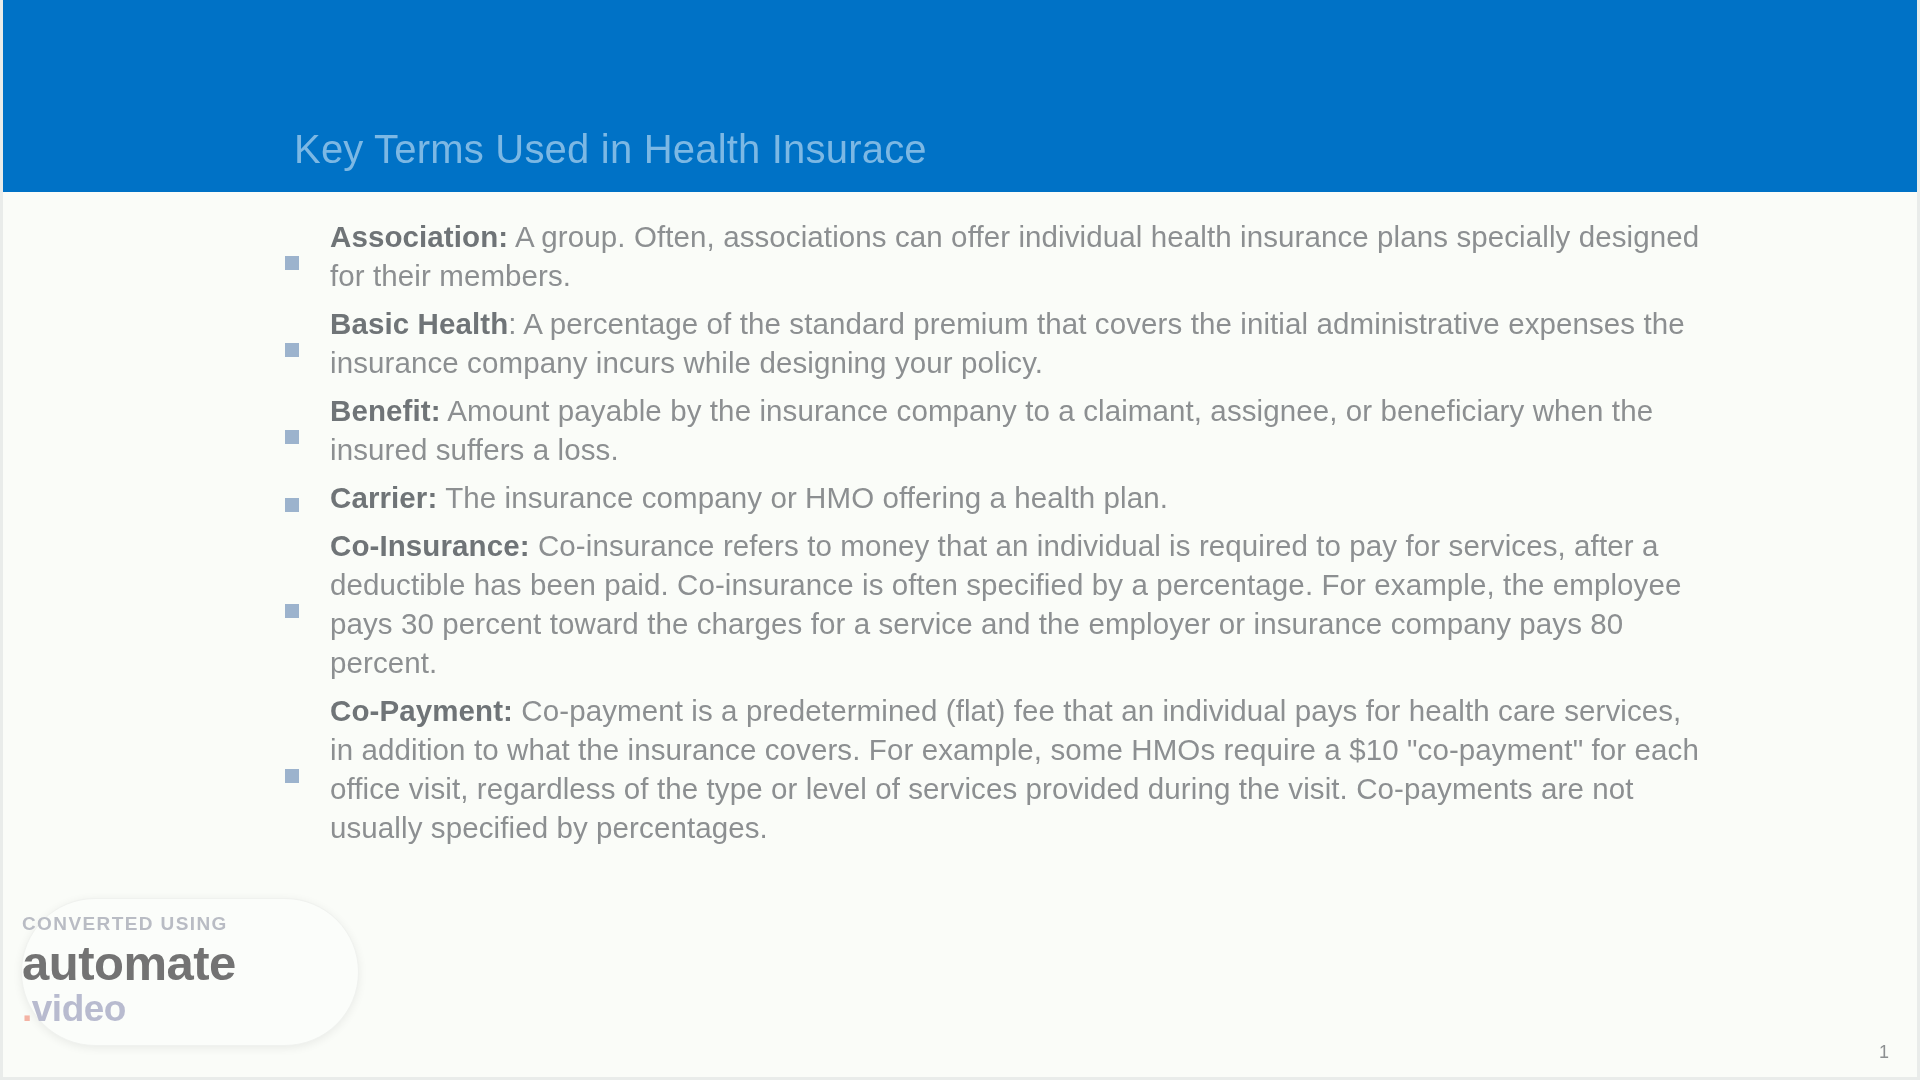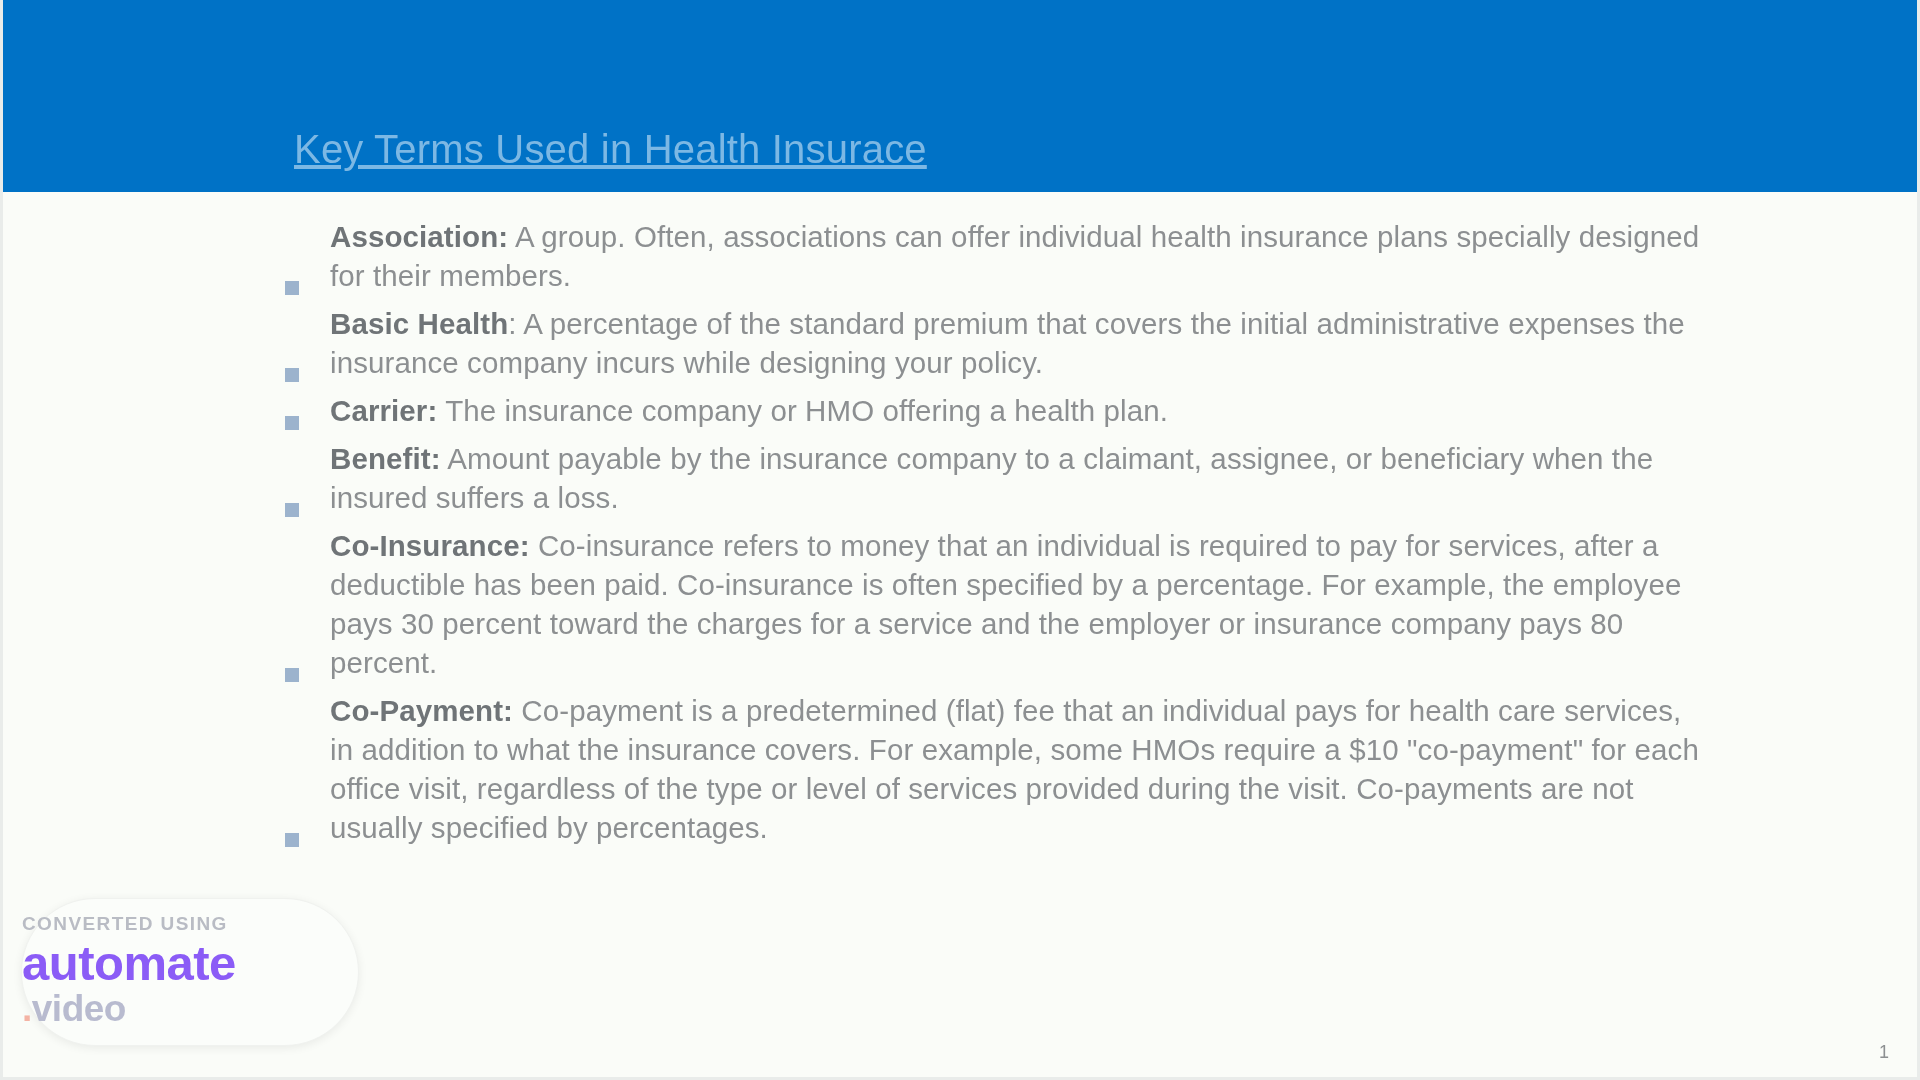--- a/index.html
+++ b/index.html
@@ -38,42 +38,41 @@
   .title-text {
     position: absolute;
     left: 291px;
     top: 125px;
     font-size: 40px;
     line-height: 48px;
     color: #7cb8e4;
     letter-spacing: 0.2px;
     white-space: nowrap;
     font-weight: 400;
-    text-decoration: underline;
   }
 
   
   .body-area {
     position: absolute;
     left: 0;
     top: 192px;
     width: 1920px;
     height: 888px;
   }
 
   .bullet-list {
     position: absolute;
     left: 282px;
     top: 25px;
     width: 1420px;
   }
 
   .bullet-row {
     display: flex;
-    align-items: flex-end;
+    align-items: center;
     margin-bottom: 9px;
   }
 
   .bullet-marker {
     flex: 0 0 auto;
     width: 14px;
     height: 14px;
     background: #9cb3cd;
     margin-right: 31px;
     margin-top: 14px;
@@ -109,21 +108,21 @@
     margin-top: 14px;
     font-size: 19px;
     font-weight: bold;
     letter-spacing: 1.4px;
     color: #b9bcc4;
   }
   .wm-main {
     margin-top: 2px;
     font-size: 49px;
     font-weight: bold;
-    color: #8b5cf6;
+    color: #737373;
     letter-spacing: -0.5px;
     line-height: 52px;
   }
   .wm-sub {
     font-size: 37px;
     font-weight: bold;
     color: #b8bbcf;
     letter-spacing: -0.5px;
     line-height: 52px;
     margin-top: -6px;
@@ -158,26 +157,26 @@
         <span class="bullet-text"><span class="term">Association:</span><span> A group. Often, associations can offer individual health insurance plans specially designed for their members.</span></span>
       </div>
 
       <div class="bullet-row">
         <span class="bullet-marker"></span>
         <span class="bullet-text"><span class="term">Basic Health</span><span>: A percentage of the standard premium that covers the initial administrative expenses the insurance company incurs while designing your policy.</span></span>
       </div>
 
       <div class="bullet-row">
         <span class="bullet-marker"></span>
-        <span class="bullet-text"><span class="term">Carrier:</span><span> The insurance company or HMO offering a health plan.</span></span>
+        <span class="bullet-text"><span class="term">Benefit:</span><span> Amount payable by the insurance company to a claimant, assignee, or beneficiary when the insured suffers a loss.</span></span>
       </div>
 
       <div class="bullet-row">
         <span class="bullet-marker"></span>
-        <span class="bullet-text"><span class="term">Benefit:</span><span> Amount payable by the insurance company to a claimant, assignee, or beneficiary when the insured suffers a loss.</span></span>
+        <span class="bullet-text"><span class="term">Carrier:</span><span> The insurance company or HMO offering a health plan.</span></span>
       </div>
 
       <div class="bullet-row">
         <span class="bullet-marker"></span>
         <span class="bullet-text"><span class="term">Co-Insurance:</span><span> Co-insurance refers to money that an individual is required to pay for services, after a deductible has been paid. Co-insurance is often specified by a percentage. For example, the employee pays 30 percent toward the charges for a service and the employer or insurance company pays 80 percent.</span></span>
       </div>
 
       <div class="bullet-row">
         <span class="bullet-marker"></span>
         <span class="bullet-text"><span class="term">Co-Payment:</span><span> Co-payment is a predetermined (flat) fee that an individual pays for health care services, in addition to what the insurance covers. For example, some HMOs require a $10 "co-payment" for each office visit, regardless of the type or level of services provided during the visit. Co-payments are not usually specified by percentages.</span></span>

